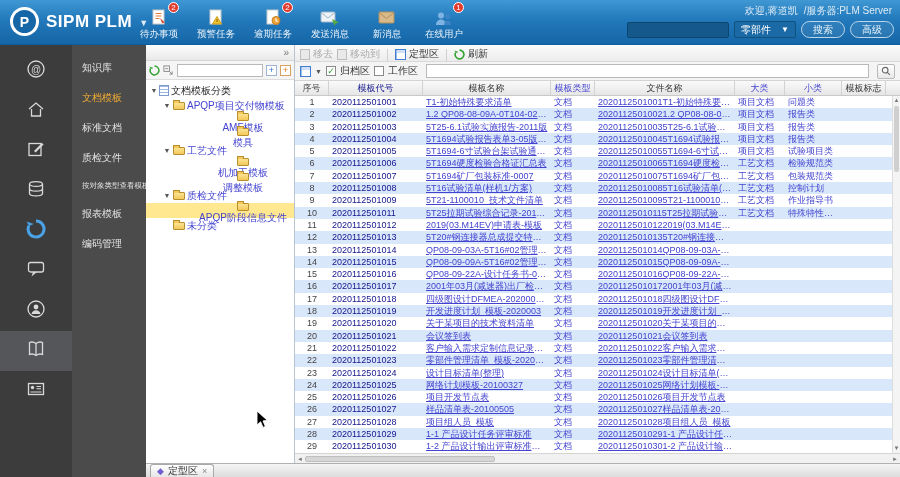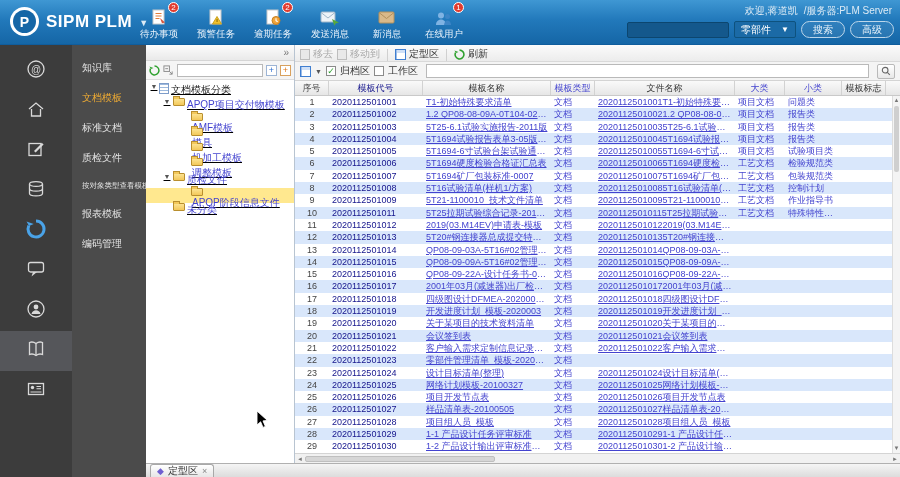--- a/index.html
+++ b/index.html
@@ -62,21 +62,21 @@
   #tree-top .dbl { font-size:10px; color:#777; cursor:pointer; }
   #tree-toolbar { height:19px; background:#f5f5f5; border-bottom:1px solid #ddd;
     display:flex; align-items:center; gap:3px; padding:0 3px; }
   #tree-toolbar input { flex:1; min-width:20px; height:13px; border:1px solid #b9b9b9;
     font-size:9px; padding:0 2px; }
   .sqbtn { width:11px; height:11px; border:1px solid #9db4d4; background:#fff; font-size:9px;
     line-height:9px; text-align:center; cursor:pointer; }
   .sqbtn.blue { color:#2f6fd0; }
   .sqbtn.orange { color:#e07818; border-color:#d8a15e; }
   #tree { flex:1; padding-top:3px; font-size:10px; overflow:hidden; }
-  .tnode { height:15px; display:flex; white-space:nowrap; cursor:pointer;text-decoration:underline; }
+  .tnode { height:15px; display:flex; align-items:center; white-space:nowrap; cursor:pointer; }
   .tnode .arr { width:10px; font-size:7px; color:#555; text-align:center; }
   .tnode .lbl { margin-left:2px; color:var(--link); }
   .tnode.root .lbl { color:#222; }
   .tnode.sel { background:var(--selected_tree); }
   .lvl0 { padding-left:3px; } .lvl1 { padding-left:16px; } .lvl2 { padding-left:44px;flex-direction:column; }
   .folder { position:relative; width:12px; height:8px; margin-left:1px;
     background:linear-gradient(#fce391,#f3c85a); border:1px solid #b98f2e; border-radius:1px; flex:none; }
   .folder::before { content:""; position:absolute; top:-3px; left:-1px; width:5px; height:2px;
     background:#f3c85a; border:1px solid #b98f2e; border-bottom:none; }
   .rooticon { width:10px; height:11px; background:#fff; border:1px solid #7d9cc9; flex:none;
@@ -337,20 +337,25 @@
               </div>
               <div class="tnode lvl2">
                 <span class="arr"></span>
                 <span class="folder"></span>
                 <span class="lbl">AMF模板</span>
               </div>
               <div class="tnode lvl2">
                 <span class="arr"></span>
                 <span class="folder"></span>
                 <span class="lbl">模具</span>
+              </div>
+              <div class="tnode lvl1">
+                <span class="arr">▼</span>
+                <span class="folder"></span>
+                <span class="lbl">工艺文件</span>
               </div>
               <div class="tnode lvl2">
                 <span class="arr"></span>
                 <span class="folder"></span>
                 <span class="lbl">机加工模板</span>
               </div>
               <div class="tnode lvl2">
                 <span class="arr"></span>
                 <span class="folder"></span>
                 <span class="lbl">调整模板</span>
@@ -634,20 +639,21 @@
                   <div class="gc w4 lnk">2020112501022客户输入需求定制信</div>
                   <div class="gc w5"></div>
                   <div class="gc w6"></div>
                   <div class="gc w7"></div>
                 </div>
                 <div class="grow alt">
                   <div class="gc w0">22</div>
                   <div class="gc w1">2020112501023</div>
                   <div class="gc w2 lnk">零部件管理清单_模板-20200版</div>
                   <div class="gc w3">文档</div>
+                  <div class="gc w4 lnk">2020112501023零部件管理清单_模</div>
                   <div class="gc w5"></div>
                   <div class="gc w6"></div>
                   <div class="gc w7"></div>
                 </div>
                 <div class="grow">
                   <div class="gc w0">23</div>
                   <div class="gc w1">2020112501024</div>
                   <div class="gc w2 lnk">设计目标清单(整理)</div>
                   <div class="gc w3">文档</div>
                   <div class="gc w4 lnk">2020112501024设计目标清单(整理)</div>

